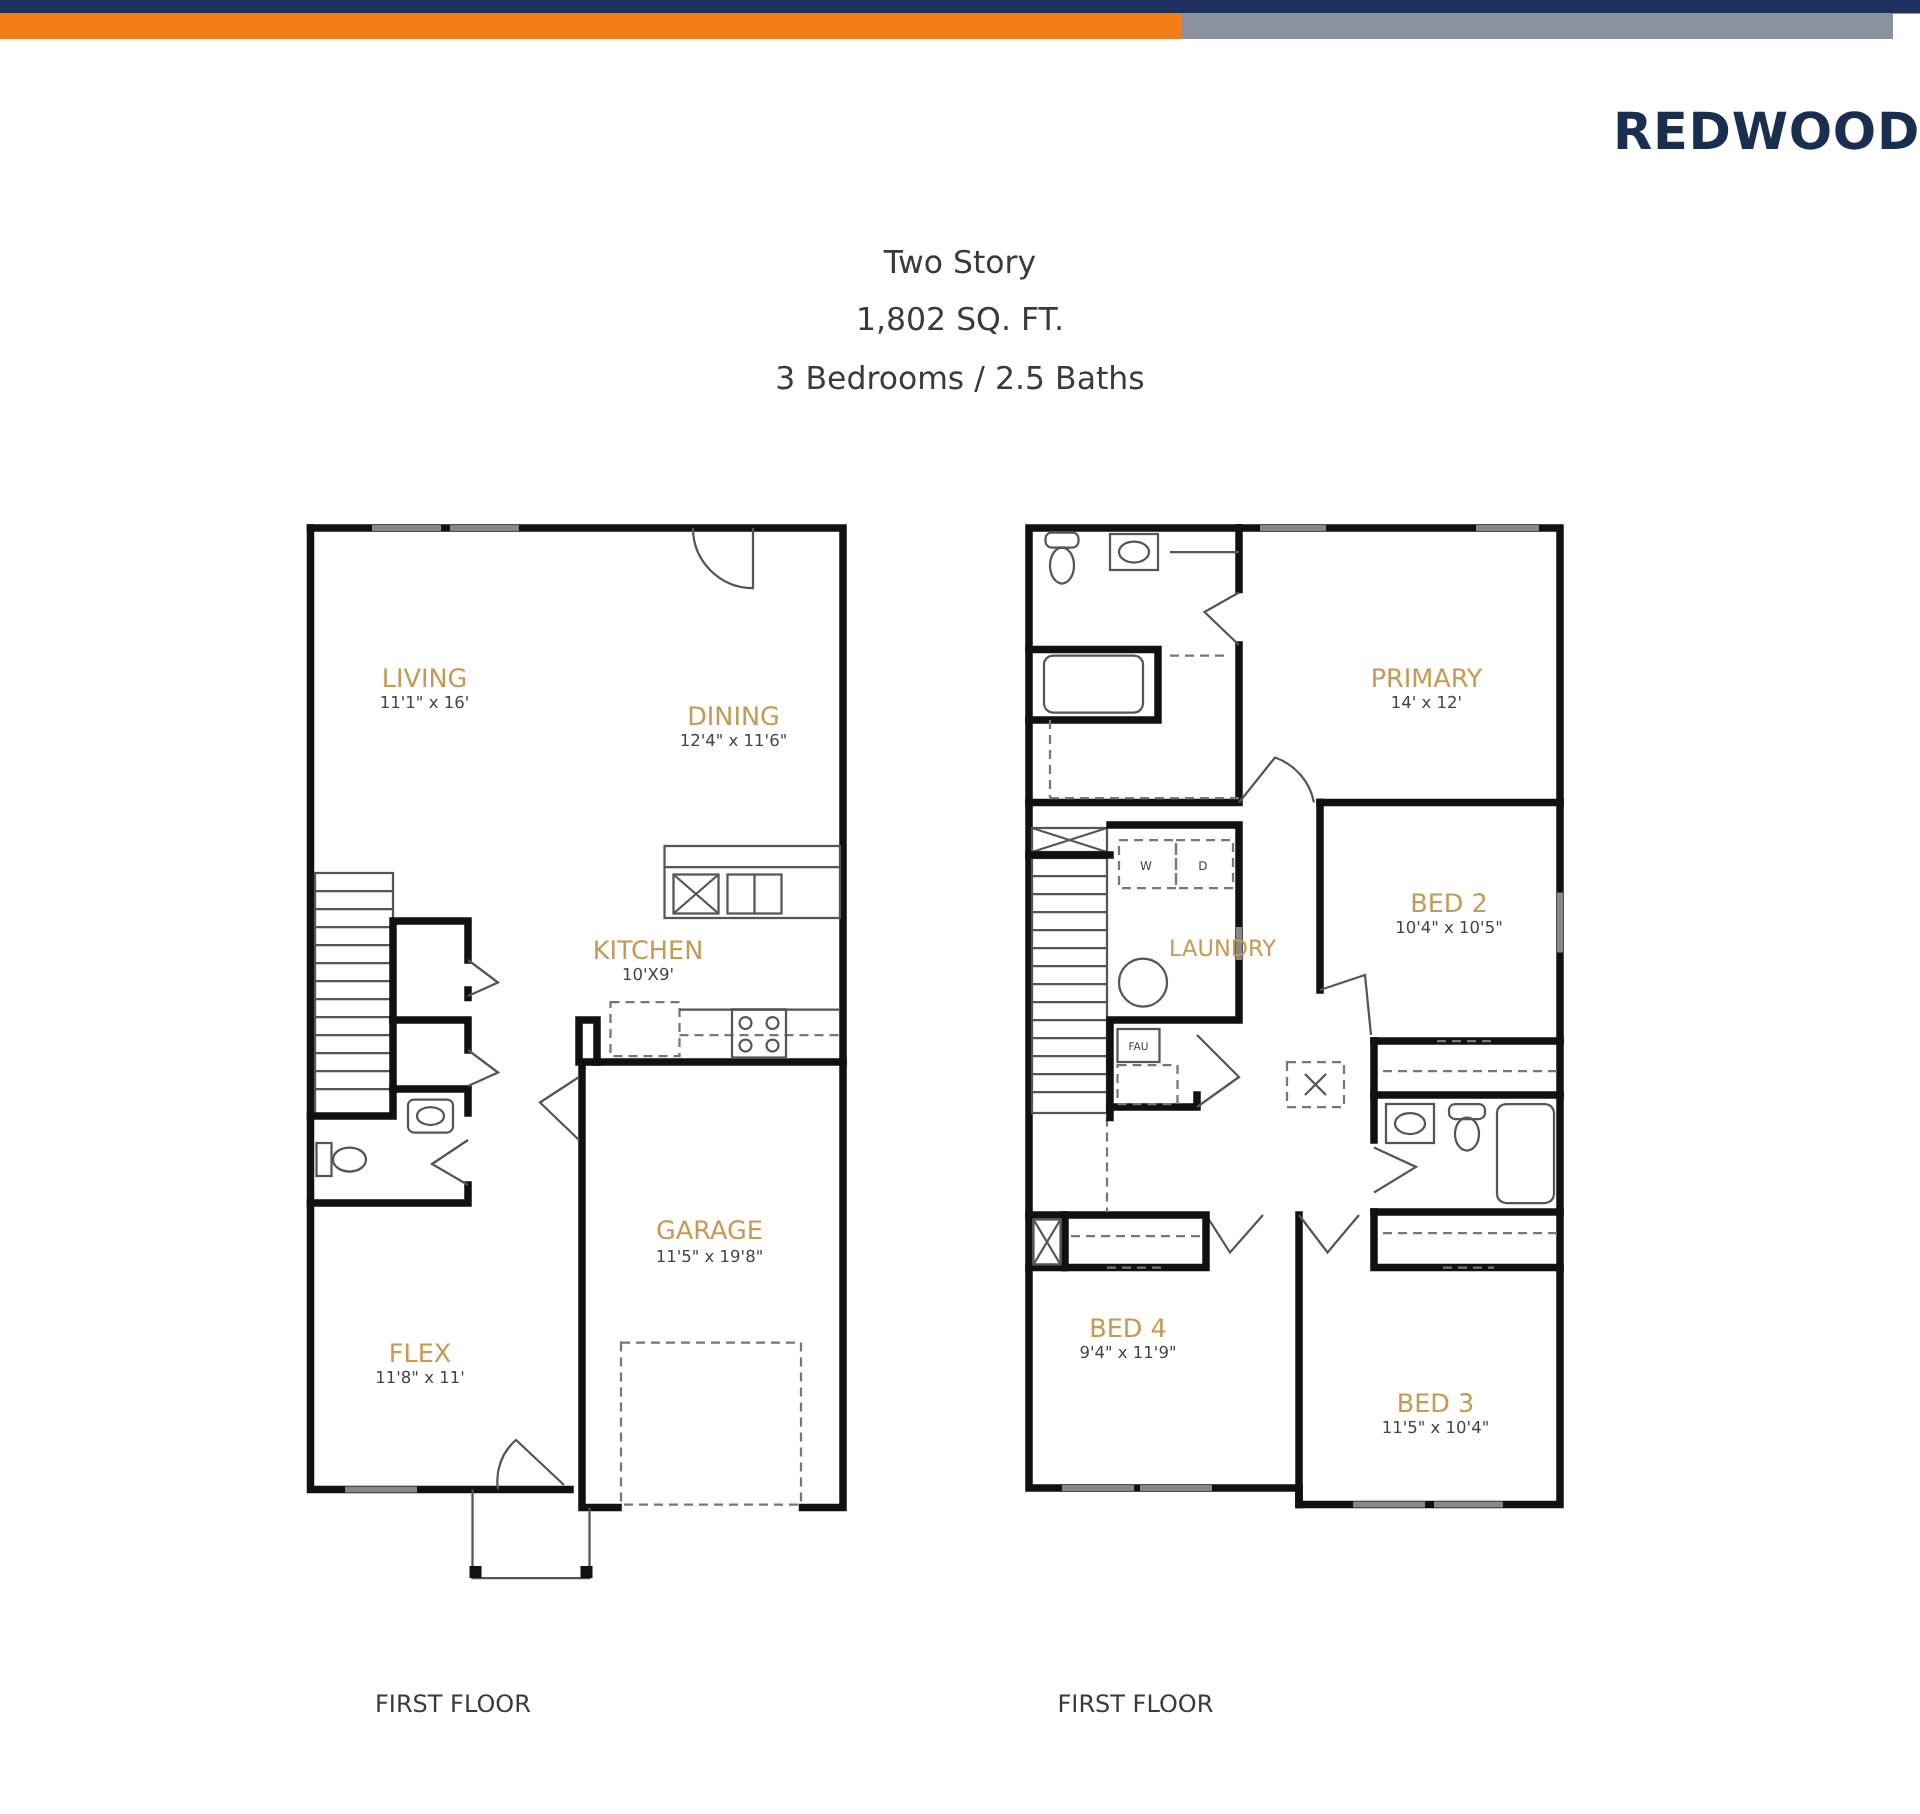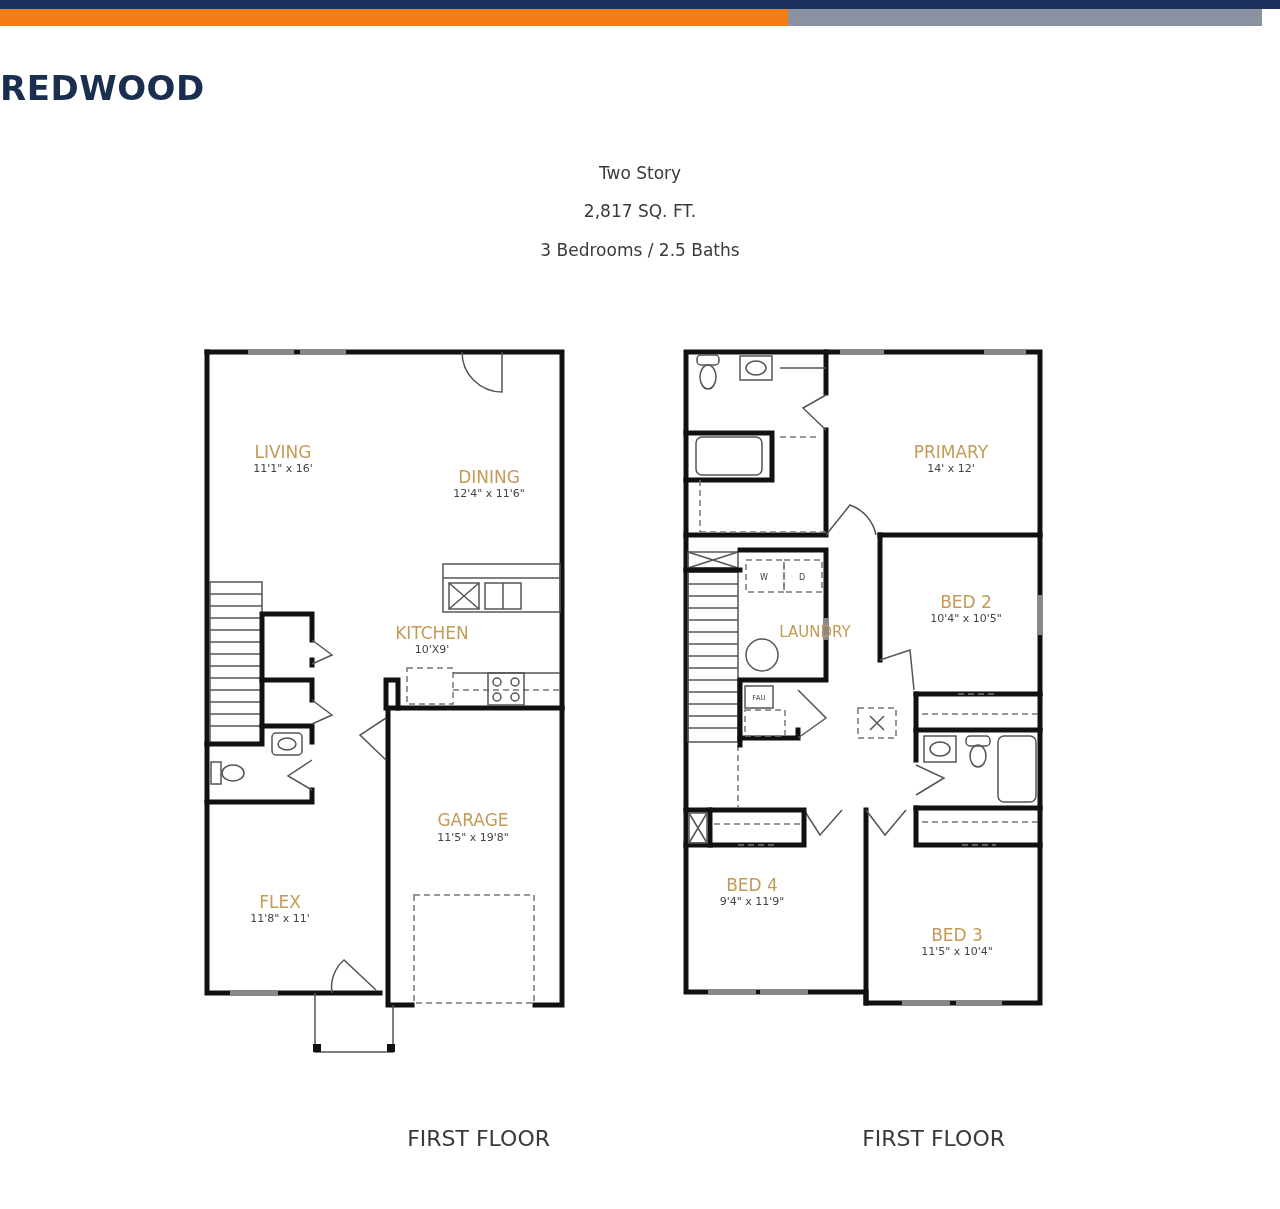--- a/index.html
+++ b/index.html
@@ -1,40 +1,40 @@
 <!DOCTYPE html>
 <html><head>
 <meta charset="utf-8">
 <style>
   html, body { margin:0; padding:0; background:#ffffff; }
   body { width:1280px; height:1209px; position:relative; overflow:hidden; font-family:"Liberation Sans", sans-serif; }
   .bar-top { position:absolute; left:0; top:0; width:1280px; height:9px; background:#1d3160; }
   .bar-orange { position:absolute; left:0; top:9px; width:788px; height:17px; background:#f47d16; }
   .bar-gray { position:absolute; left:788px; top:9px; width:474px; height:17px; background:#8a91a0; }
-  .title { position:absolute; left:0; width:1280px; top:68px; text-align:left; font-family:"DejaVu Sans", sans-serif; font-weight:bold; font-size:34px; color:#1a2e50; letter-spacing:0.5px; }
-  .sub { position:absolute; left:0; width:1280px; text-align:center; font-family:"DejaVu Sans", sans-serif; font-size:17px; color:#3a3a3a; }
-  .floor-label { position:absolute; font-family:"DejaVu Sans", sans-serif; font-size:22px; color:#3a3a3a; text-align:right; width:300px; }
+  .title { position:absolute; left:0; width:1280px; top:68px; text-align:right; font-family:"DejaVu Sans", sans-serif; font-weight:bold; font-size:34px; color:#1a2e50; letter-spacing:0.5px; }
+  .sub { position:absolute; left:0; width:1280px; text-align:center; font-family:"DejaVu Sans", sans-serif; font-size:21px; color:#3a3a3a; }
+  .floor-label { position:absolute; font-family:"DejaVu Sans", sans-serif; font-size:16px; color:#3a3a3a; text-align:left; width:300px; }
   svg { position:absolute; left:0; top:0; }
   .room { font-family:"DejaVu Sans", sans-serif; font-size:17px; fill:#c49a56; text-anchor:middle; }
   .dim { font-family:"DejaVu Sans", sans-serif; font-size:11px; fill:#444; text-anchor:middle; }
   .wall { stroke:#111; stroke-width:5; fill:none; stroke-linecap:square; }
   .thin { stroke:#555; stroke-width:1.5; fill:none; }
   .dash { stroke:#777; stroke-width:1.5; fill:none; stroke-dasharray:6 4; }
   .win { stroke:#888; stroke-width:4; }
 </style>
 </head>
 <body>
 
 <div class="bar-top"></div>
 <div class="bar-orange"></div>
 <div class="bar-gray"></div>
 
 <div class="title">REDWOOD</div>
 <div class="sub" style="top:163px">Two Story</div>
-<div class="sub" style="top:201px">2,817 SQ. FT.</div>
+<div class="sub" style="top:201px">1,802 SQ. FT.</div>
 <div class="sub" style="top:240px">3 Bedrooms / 2.5 Baths</div>
 
 <svg width="1280" height="1209" viewBox="0 0 1280 1209">
 
   <g>
 
     <path class="wall" d="M207,352 L562,352 L562,1005 L535,1005"></path>
     <path class="wall" d="M207,352 L207,993 L380,993"></path>
     <path class="wall" d="M412,1005 L388,1005 L388,708 L562,708"></path>
 

